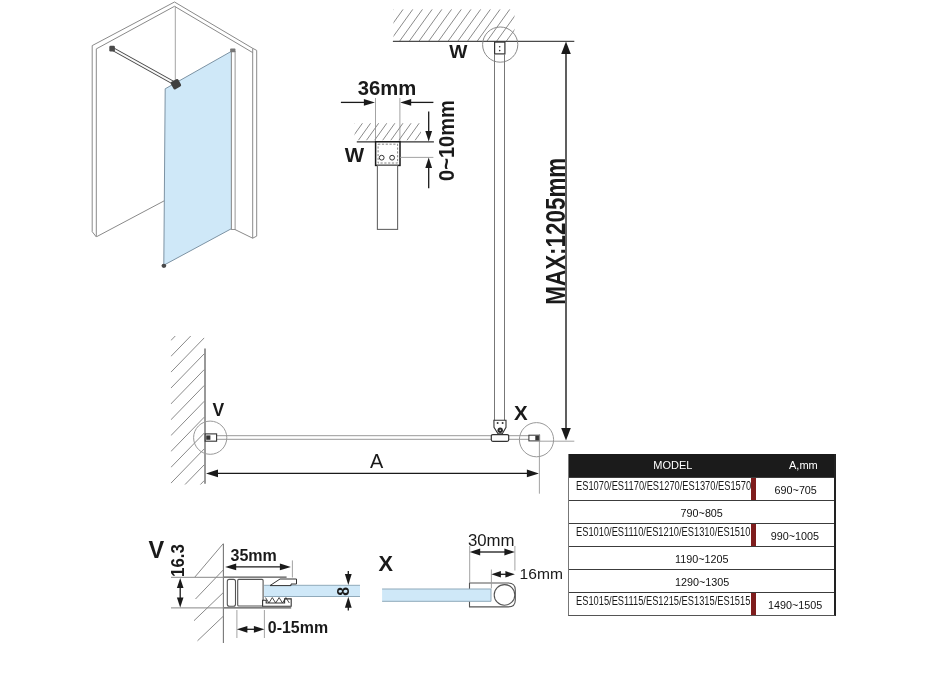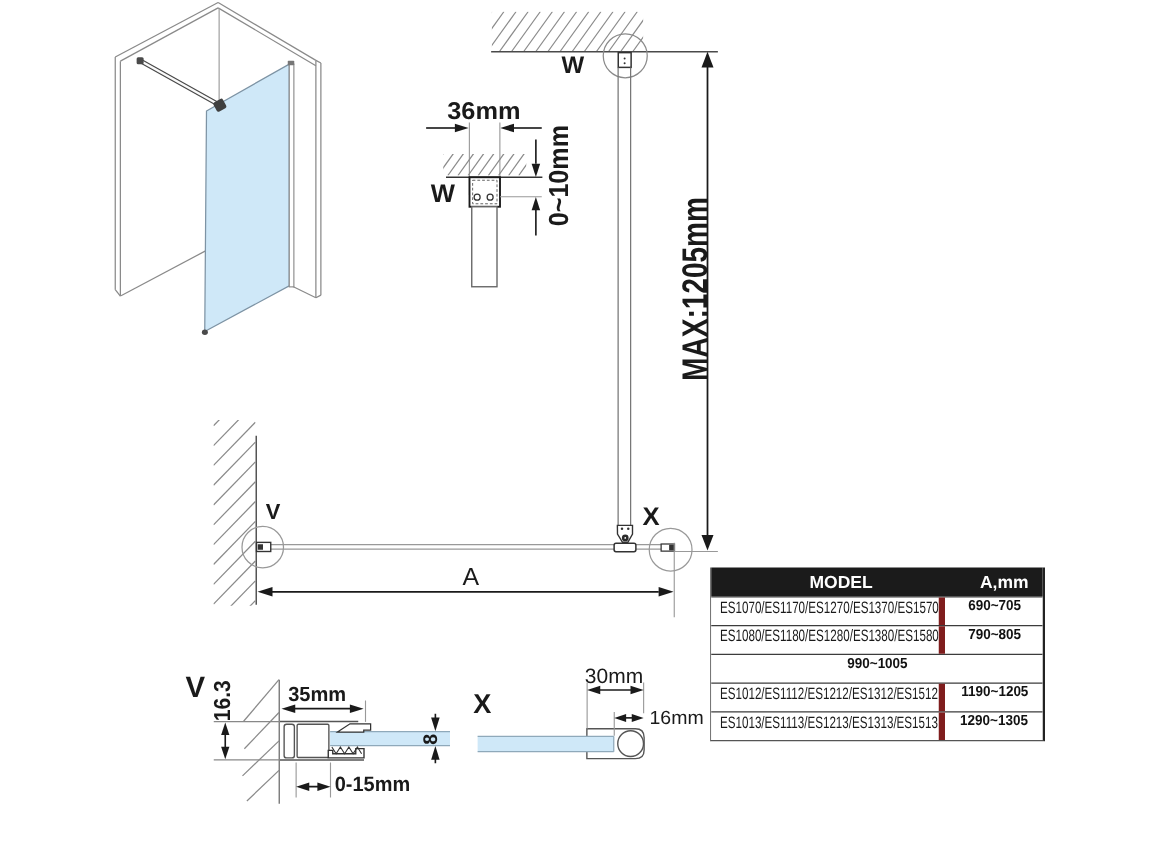--- a/index.html
+++ b/index.html
@@ -3,25 +3,25 @@
 <meta charset="utf-8">
 <style>
   html,body { margin:0; padding:0; background:#fff; width:928px; height:686px; overflow:hidden; }
   * { box-sizing:border-box; }
   #stage { position:relative; width:928px; height:686px; font-family:"Liberation Sans", sans-serif; }
   svg { position:absolute; left:0; top:0; }
   #spec-table { position:absolute; left:568.4px; top:453.5px; width:268px;
      border-left:1px solid #777; border-right:2px solid #222; border-bottom:1px solid #555; }
   #thead { position:relative; height:23.9px; background:#1b1b1b; }
   #thead span { position:absolute; top:50%; transform:translate(-50%,-50%); color:#fff;
-     font-size:14px; font-weight:bold; white-space:nowrap; }
+     font-size:11px; font-weight:normal; white-space:nowrap; }
   .trow { display:flex; height:23.03px; border-top:1px solid #3c3c3c; background:#fff; }
   .tc-model { width:187.0px; border-right:5px solid #7f1d1d; display:flex; align-items:flex-start; overflow:hidden; }
   .mtxt { font-size:13.2px; color:#1a1a1a; white-space:nowrap; transform:scaleX(0.705); transform-origin:0 50%; margin-left:6.8px; }
-  .tc-val { flex:1; display:flex; justify-content:center; overflow:hidden;font-weight:bold; }
+  .tc-val { flex:1; display:flex; align-items:center; justify-content:center; overflow:hidden; }
   .vtxt { font-size:11.6px; color:#111; white-space:nowrap; transform:scaleX(0.93); }
 </style>
 </head>
 <body>
 <div id="stage">
 <svg width="928" height="686" viewBox="0 0 928 686">
 <defs>
         <clipPath id="ch">
           <rect x="393.5" y="9.3" width="121.0" height="31.900000000000002"></rect>
         </clipPath>
@@ -407,49 +407,51 @@
 <div class="trow">
   <div class="tc-model">
           <span class="mtxt">ES1070/ES1170/ES1270/ES1370/ES1570</span>
         </div>
   <div class="tc-val">
           <span class="vtxt">690~705</span>
         </div>
 </div>
 
 <div class="trow">
+  <div class="tc-val">
+          <span class="vtxt">790~805</span>
+        </div>
+</div>
+
+
+<div class="trow">
   <div class="tc-model">
-          <span class="mtxt">ES1080/ES1180/ES1280/ES1380/ES1580</span>
-        </div>
-  <div class="tc-val">
-          <span class="vtxt">790~805</span>
-        </div>
-</div>
-
-
-<div class="trow">
+          <span class="mtxt">ES1010/ES1110/ES1210/ES1310/ES1510</span>
+        </div>
   <div class="tc-val">
           <span class="vtxt">990~1005</span>
         </div>
 </div>
 
 
 <div class="trow">
+  <div class="tc-val">
+          <span class="vtxt">1190~1205</span>
+        </div>
+</div>
+
+<div class="trow">
+  <div class="tc-val">
+          <span class="vtxt">1290~1305</span>
+        </div>
+</div>
+
+
+<div class="trow">
   <div class="tc-model">
-          <span class="mtxt">ES1012/ES1112/ES1212/ES1312/ES1512</span>
-        </div>
-  <div class="tc-val">
-          <span class="vtxt">1190~1205</span>
-        </div>
-</div>
-
-<div class="trow">
-  <div class="tc-model">
-          <span class="mtxt">ES1013/ES1113/ES1213/ES1313/ES1513</span>
-        </div>
-  <div class="tc-val">
-          <span class="vtxt">1290~1305</span>
-        </div>
-</div>
-
-
+          <span class="mtxt">ES1015/ES1115/ES1215/ES1315/ES1515</span>
+        </div>
+  <div class="tc-val">
+          <span class="vtxt">1490~1505</span>
+        </div>
+</div>
 </div>
 </div>
 
 </body></html>

